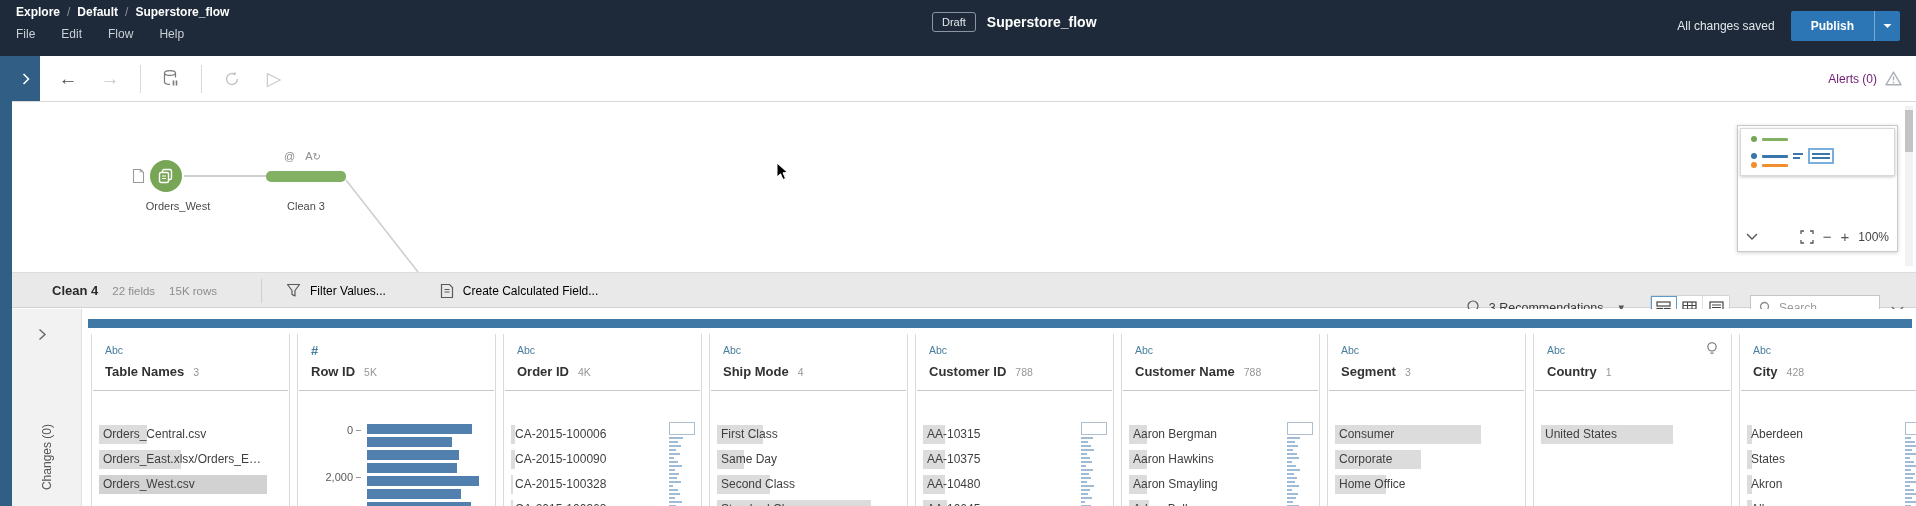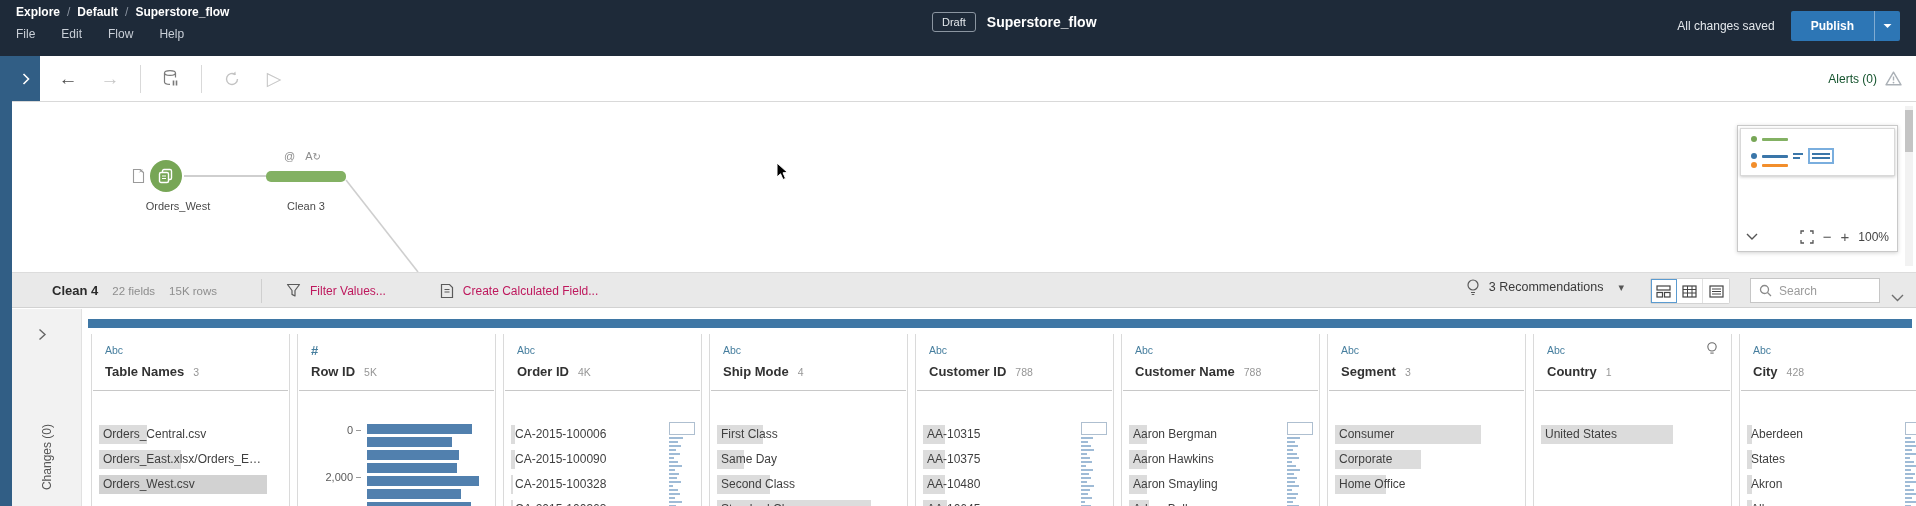--- a/index.html
+++ b/index.html
@@ -22,21 +22,21 @@
   .pub-main { background:#2d76b5; border:none; color:#fff; font-weight:bold; font-size:12px; padding:0 20px; border-radius:2px 0 0 2px; cursor:pointer; font-family:inherit; }
   .pub-caret { background:#2d76b5; border:none; border-left:1px solid rgba(255,255,255,.4); width:26px; border-radius:0 2px 2px 0; cursor:pointer; display:flex; align-items:center; justify-content:center; }
 
   
   .toolbar { position:absolute; left:0; top:56px; width:100%; height:46px; background:#fff; border-bottom:1px solid #d9d9d9; }
   .expand { position:absolute; left:12px; top:0; width:28px; height:45px; background:#315e85; border:none; cursor:pointer; display:flex; align-items:center; justify-content:center; }
   .tb-icons { position:absolute; left:56px; top:0; height:45px; display:flex; align-items:center; gap:18px; }
   .tb-btn { background:none; border:none; cursor:pointer; display:flex; align-items:center; justify-content:center; width:24px; height:24px; font-size:19px; color:#4a4a4a; font-family:inherit; }
   .tb-btn.dis { color:#c6c6c6; cursor:default; }
   .tb-div { width:1px; height:28px; background:#d9d9d9; }
-  .alerts { position:absolute; right:14px; top:0; height:45px; display:flex; align-items:center; gap:8px; font-size:12px; color:#14532d; cursor:pointer; }
+  .alerts { position:absolute; right:14px; top:0; height:45px; display:flex; align-items:center; gap:8px; font-size:12px; color:#701a75; cursor:pointer; }
 
   
   .canvas { position:absolute; left:12px; top:102px; width:1904px; height:170px; background:#fff; }
   .lines { position:absolute; left:0; top:0; width:100%; height:100%; }
   .node-circle { position:absolute; left:138px; top:58px; width:32px; height:32px; background:#77a656; border-radius:50%; cursor:pointer; display:flex; align-items:center; justify-content:center; }
   .node-fileicon { position:absolute; left:120px; top:66px; }
   .node-bar { position:absolute; left:254px; top:69px; width:80px; height:11px; background:#83b163; border-radius:5px; cursor:pointer; }
   .node-badges { position:absolute; left:272px; top:48px; font-size:11px; color:#8c8c8c; display:flex; gap:10px; letter-spacing:0; }
   .node-badges .rn { font-size:10px; }
   .nlabel { position:absolute; width:100px; text-align:center; top:98px; font-size:11px; color:#4a4a4a; }
@@ -62,22 +62,22 @@
   
   .vscroll { position:absolute; left:1893px; top:4px; width:8px; height:160px; background:#f2f2f2; }
   .vscroll .thumb { position:absolute; left:0; top:4px; width:8px; height:42px; background:#c4c4c4; }
 
   
   .steptb { position:absolute; left:12px; top:272px; width:1904px; height:36px; background:#e9e9e9; border-bottom:1px solid #d2d2d2; border-top:1px solid #dcdcdc; }
   .steptb-left { position:absolute; left:40px; top:0; height:35px; display:flex; align-items:center; }
   .stepname { font-size:13px; font-weight:bold; color:#2b2b2b; }
   .stepmeta { font-size:11.5px; color:#8e8e8e; margin-left:14px; }
   .step-div { width:1px; height:24px; background:#cfcfcf; margin:0 24px 0 44px; }
-  .stepbtn { display:flex; align-items:center; gap:9px; font-size:12px; color:#be185d; background:none; border:none; cursor:pointer; margin-right:54px; font-family:inherit; }
-  .steptb-right { position:absolute; right:36px; top:5px; height:35px; display:flex; align-items:flex-start; }
+  .stepbtn { display:flex; align-items:center; gap:9px; font-size:12px; color:#000000; background:none; border:none; cursor:pointer; margin-right:54px; font-family:inherit; }
+  .steptb-right { position:absolute; right:36px; top:17px; height:35px; display:flex; align-items:center; }
   .reco { display:flex; align-items:center; gap:9px; font-size:12.5px; color:#3a3a3a; background:none; border:none; cursor:pointer; font-family:inherit; }
   .reco .car { color:#555; font-size:11px; margin-left:6px; }
   .viewgrp { display:flex; margin-left:26px; background:#fff; border:1px solid #d4d4d4; border-radius:2px; }
   .viewbtn { width:26px; height:24px; background:#fff; border:none; border-right:1px solid #e0e0e0; display:flex; align-items:center; justify-content:center; cursor:pointer; }
   .viewbtn:last-child { border-right:none; }
   .viewbtn.active { outline:1px solid #5b9bd0; outline-offset:-1px; }
   .searchbox { margin-left:20px; width:130px; height:25px; background:#fff; border:1px solid #c6c6c6; display:flex; align-items:center; padding:0 8px; gap:7px; }
   .searchbox input { border:none; outline:none; width:90px; font-size:12px; color:#3b82f6; font-family:inherit; background:transparent; }
   .searchbox input::placeholder { color:#9b9b9b; }
   .steptb-chev { position:absolute; right:-24px; top:10px; cursor:pointer; }

